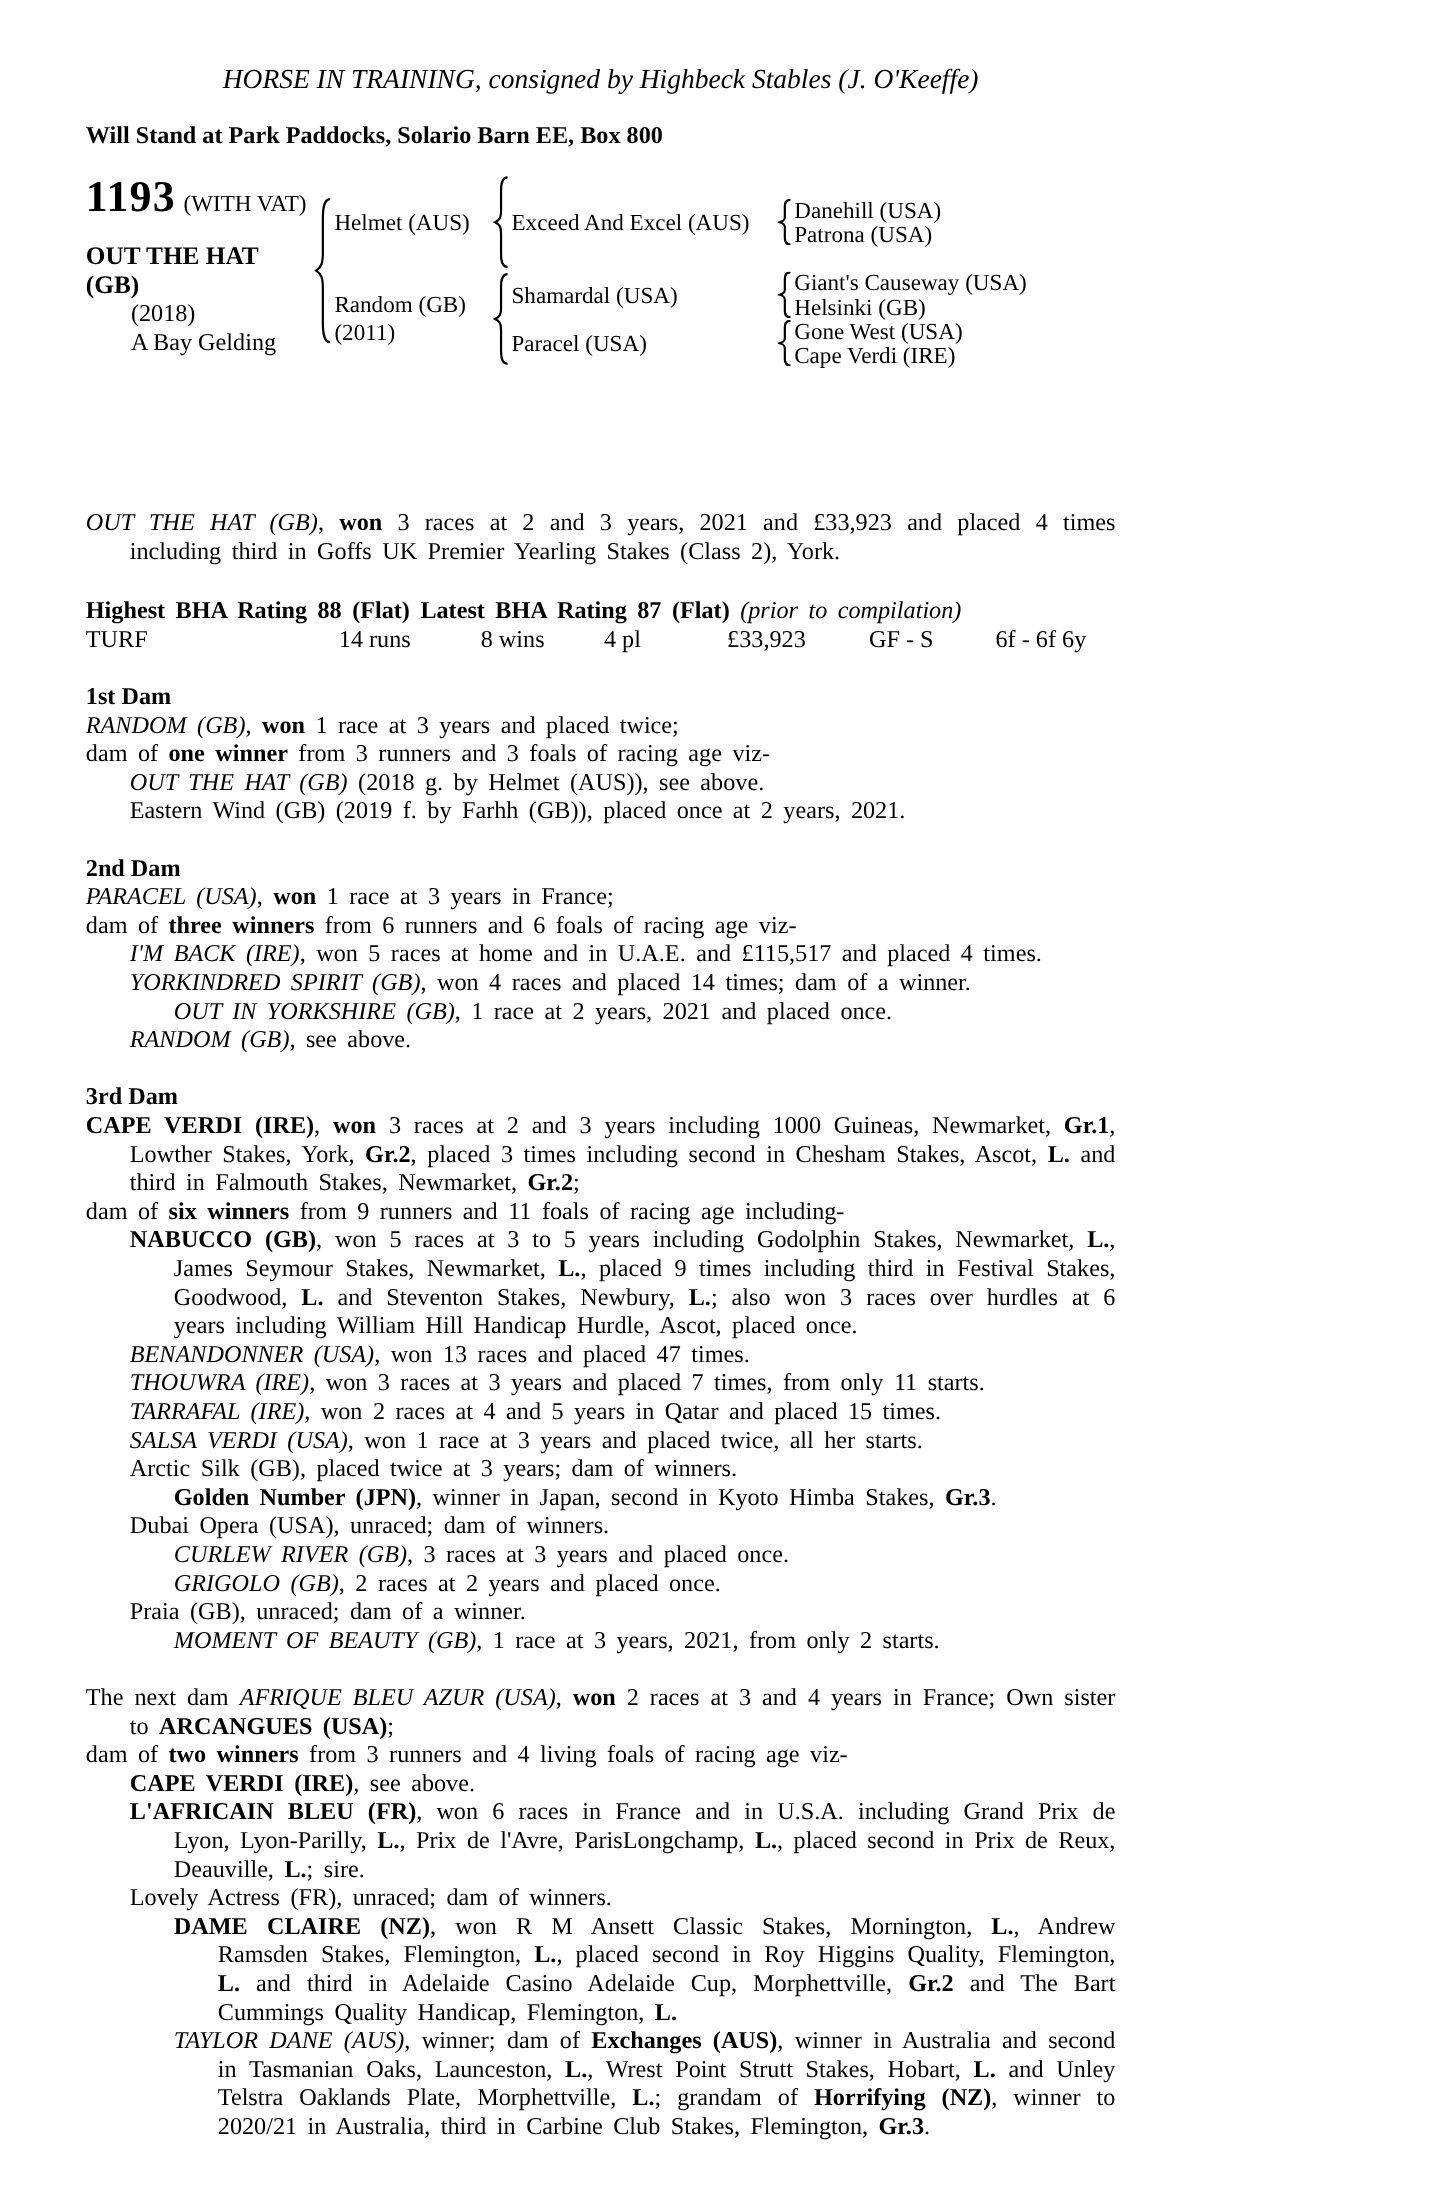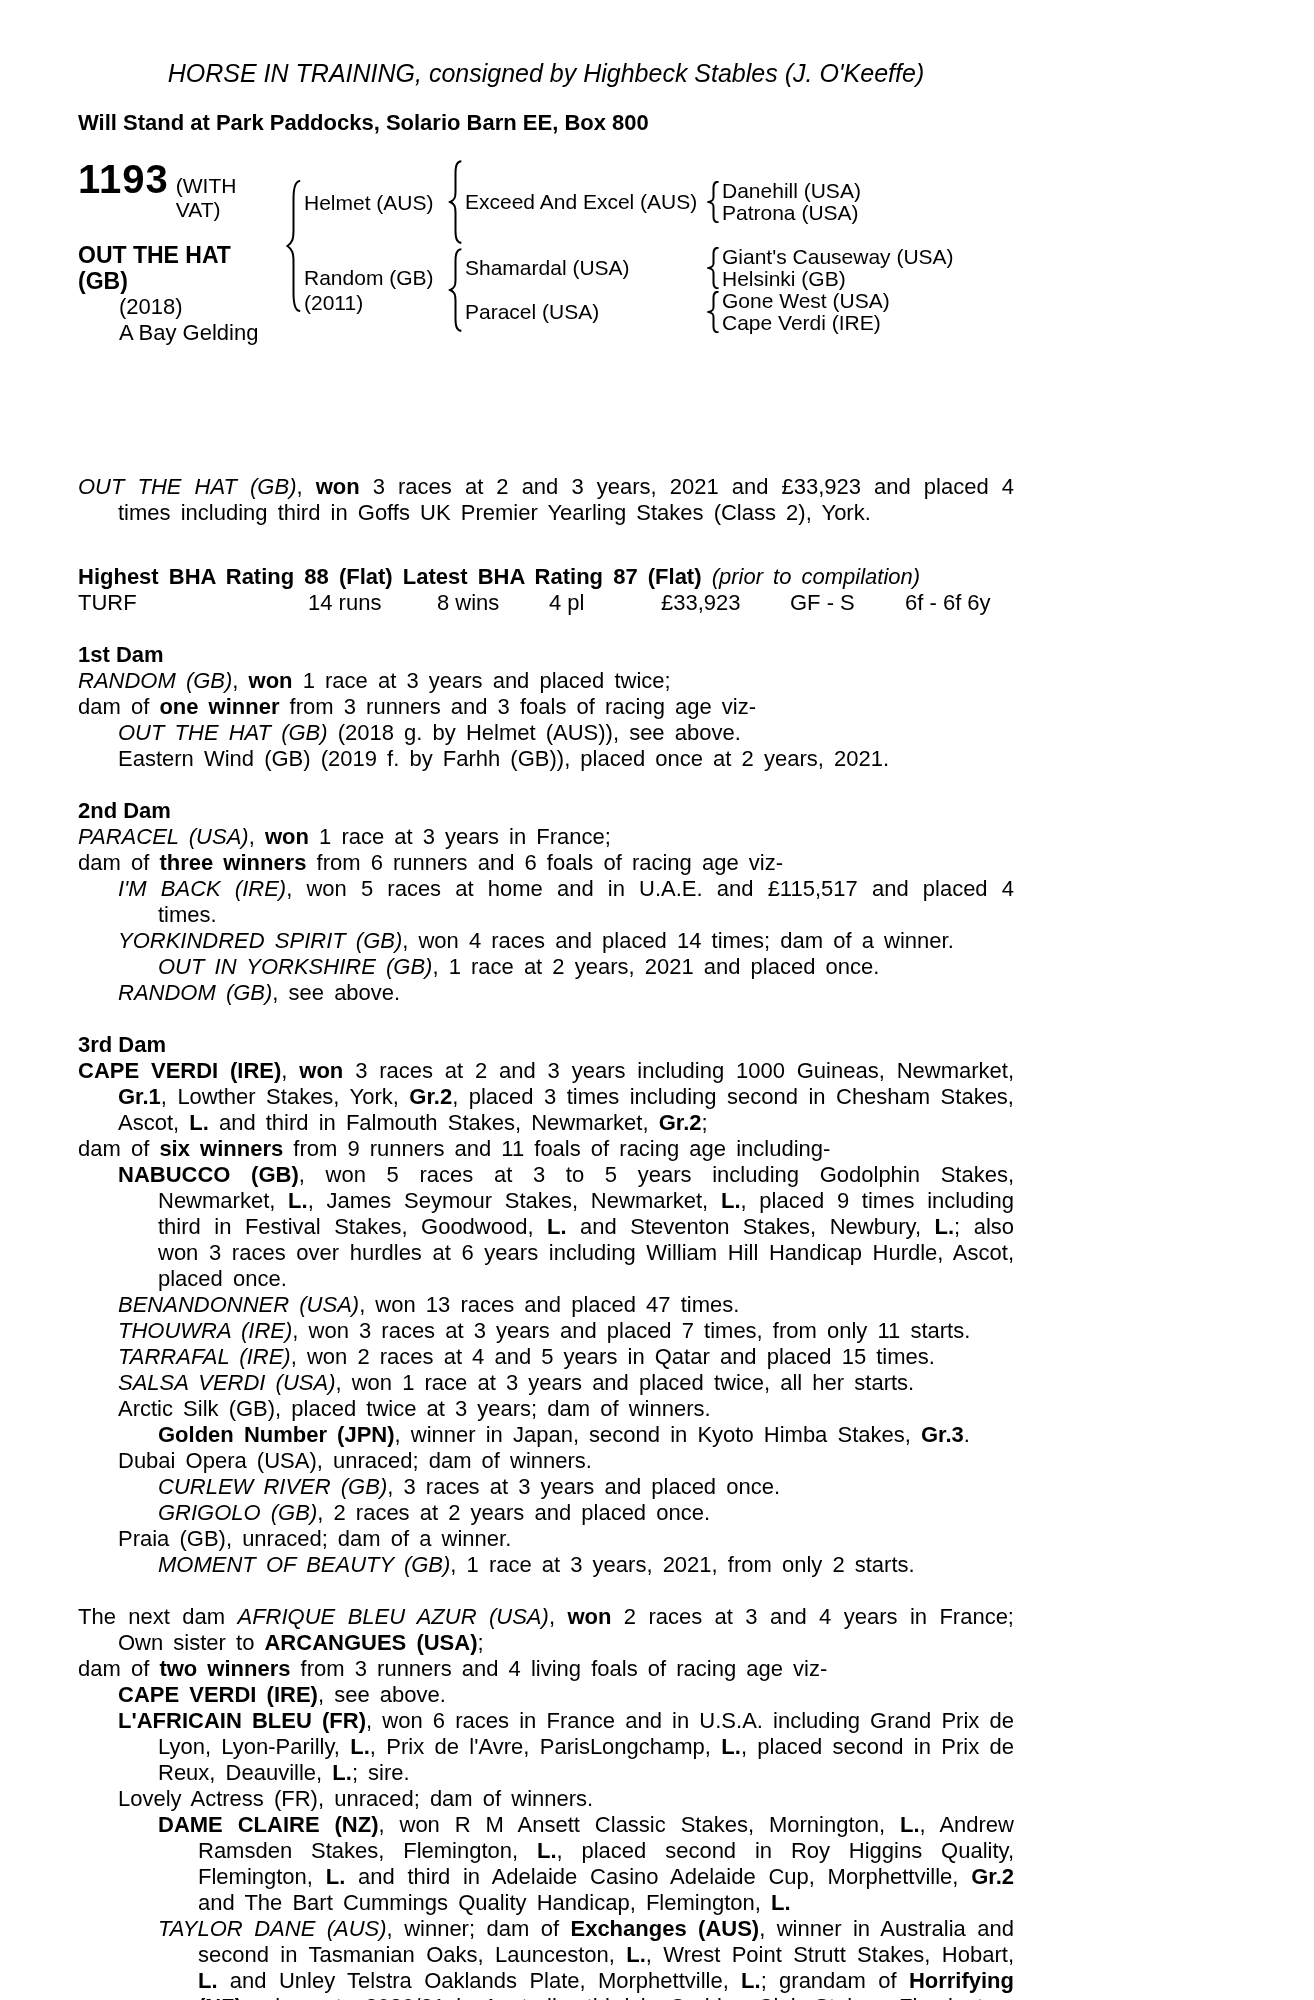--- a/index.html
+++ b/index.html
@@ -1,18 +1,18 @@
 <!DOCTYPE html>
 <html><head>
 <meta charset="utf-8">
 <style>
   * { margin:0; padding:0; box-sizing:border-box; }
   html,body { background:#ffffff; color:#000000; }
   body { width:1314px; font-family:"Liberation Sans","DejaVu Sans",sans-serif; }
-  .page { position:relative; width:1092px; height:2000px; padding:58px 78px 0 78px; overflow:hidden; background:#fff; }
+  .page { position:relative; width:1092px; height:2000px; padding:58px 78px 0 78px; overflow:hidden; background:#fff;font-family:Liberation Serif, serif; }
 
   .title { text-align:center; font-style:italic; font-size:25px; line-height:30px; white-space:nowrap; }
   .stand-line { margin-top:22px; font-weight:bold; font-size:22px; line-height:26px; }
 
   
   .lot-row { display:flex; align-items:flex-start; margin-top:22px; }
   .lot-left { width:205px; flex:none; }
   .lot-num-row { display:flex; align-items:baseline; }
   .lot-number { font-size:40px; font-weight:bold; line-height:42px; letter-spacing:1px; }
   .lot-vat { font-size:21px; margin-left:7px; }
@@ -40,21 +40,21 @@
   
   .par { font-size:22px; line-height:26px; word-spacing:4px; }
   .just { text-align:justify; }
   .hang0 { padding-left:40px;  text-indent:-40px; }
   .hang1 { padding-left:80px;  text-indent:-40px; }
   .hang2 { padding-left:120px; text-indent:-40px; }
   .run-b { font-weight:bold; }
   .run-i { font-style:italic; }
 
   .race-block { margin-top:128px; }
-  .bha-block { margin-top:38px; }
+  .bha-block { margin-top:28px; }
   .stats-row { display:flex; font-size:22px; line-height:26px; }
   .stat { flex:none; white-space:nowrap; }
   .stat-0 { width:230px; } .stat-1 { width:129px; } .stat-2 { width:112px; }
   .stat-3 { width:112px; } .stat-4 { width:129px; } .stat-5 { width:115px; }
 
   .dam-section { margin-top:26px; }
   .sec-heading { font-weight:bold; font-size:22px; line-height:26px; }
 </style>
 </head>
 <body>

